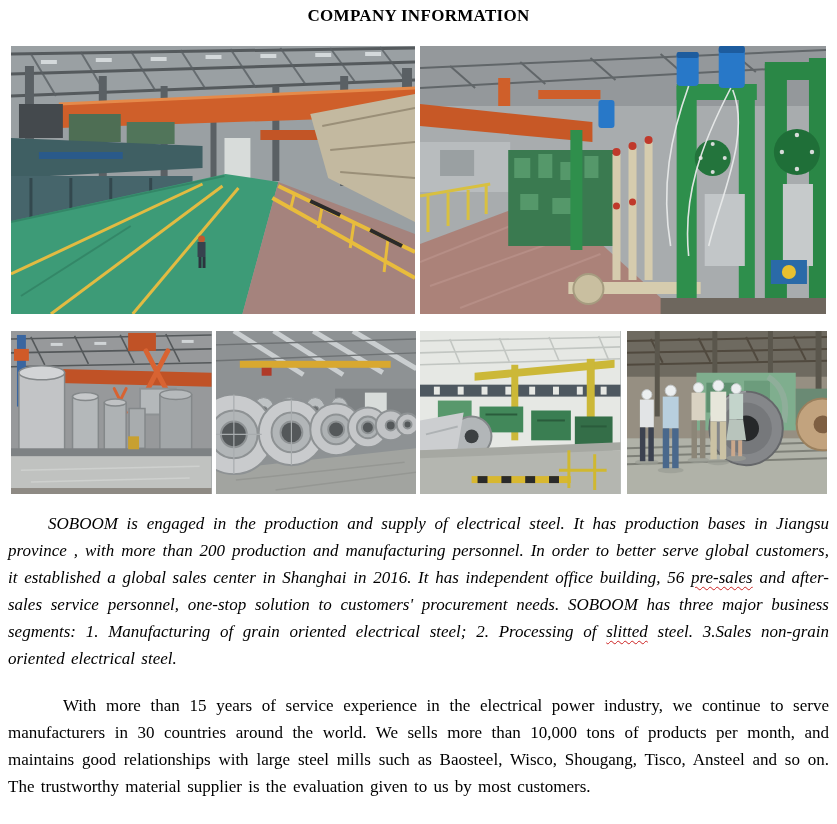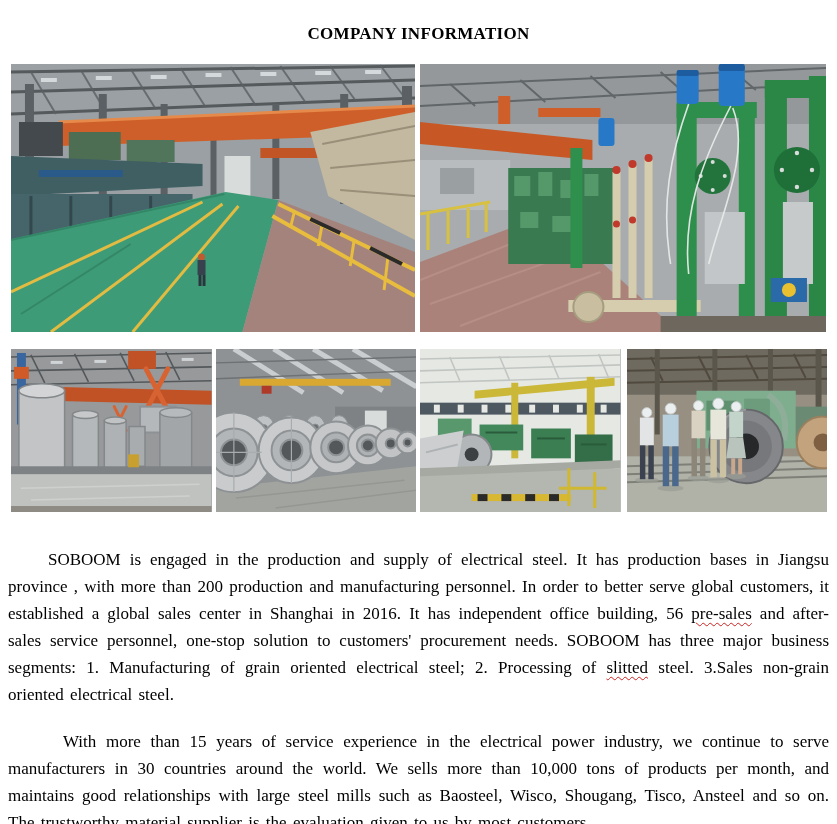--- a/index.html
+++ b/index.html
@@ -6,21 +6,21 @@
   html,body { width:837px; height:824px; background:#ffffff; overflow:hidden; }
   body { font-family:"Liberation Serif","DejaVu Serif",serif; color:#000; }
 
   .page { width:837px; height:824px; position:relative; }
 
   .doc-title {
     text-align:center;
     font-weight:bold;
     font-size:17px;
     letter-spacing:0.3px;
-    padding-top:24px;
+    padding-top:6px;
   }
 
   .photo-row-large {
     display:flex;
     gap:5px;
     margin:20px 11px 0 11px;
   }
   .photo-row-large .photo { height:268px; }
   .photo-large-1 { width:404px; }
   .photo-large-2 { width:406px; }
@@ -37,21 +37,21 @@
   .photo { position:relative; overflow:hidden; background:#9aa0a3; }
   .photo svg { display:block; width:100%; height:100%; }
 
   .body-text {
     margin:0 8px;
     font-size:17px;
     line-height:27px;
     text-align:justify;
     word-spacing:2px;
   }
-  .para-1 { margin-top:34px; text-indent:40px; }
+  .para-1 { margin-top:16px; text-indent:40px;font-style:italic; }
   .para-2 { margin-top:20px; text-indent:55px; }
 
   .sp-err {
     text-decoration:underline;
     text-decoration-style:wavy;
     text-decoration-color:#cc2222;
     text-decoration-thickness:1px;
     text-underline-offset:3px;
   }
 </style>

